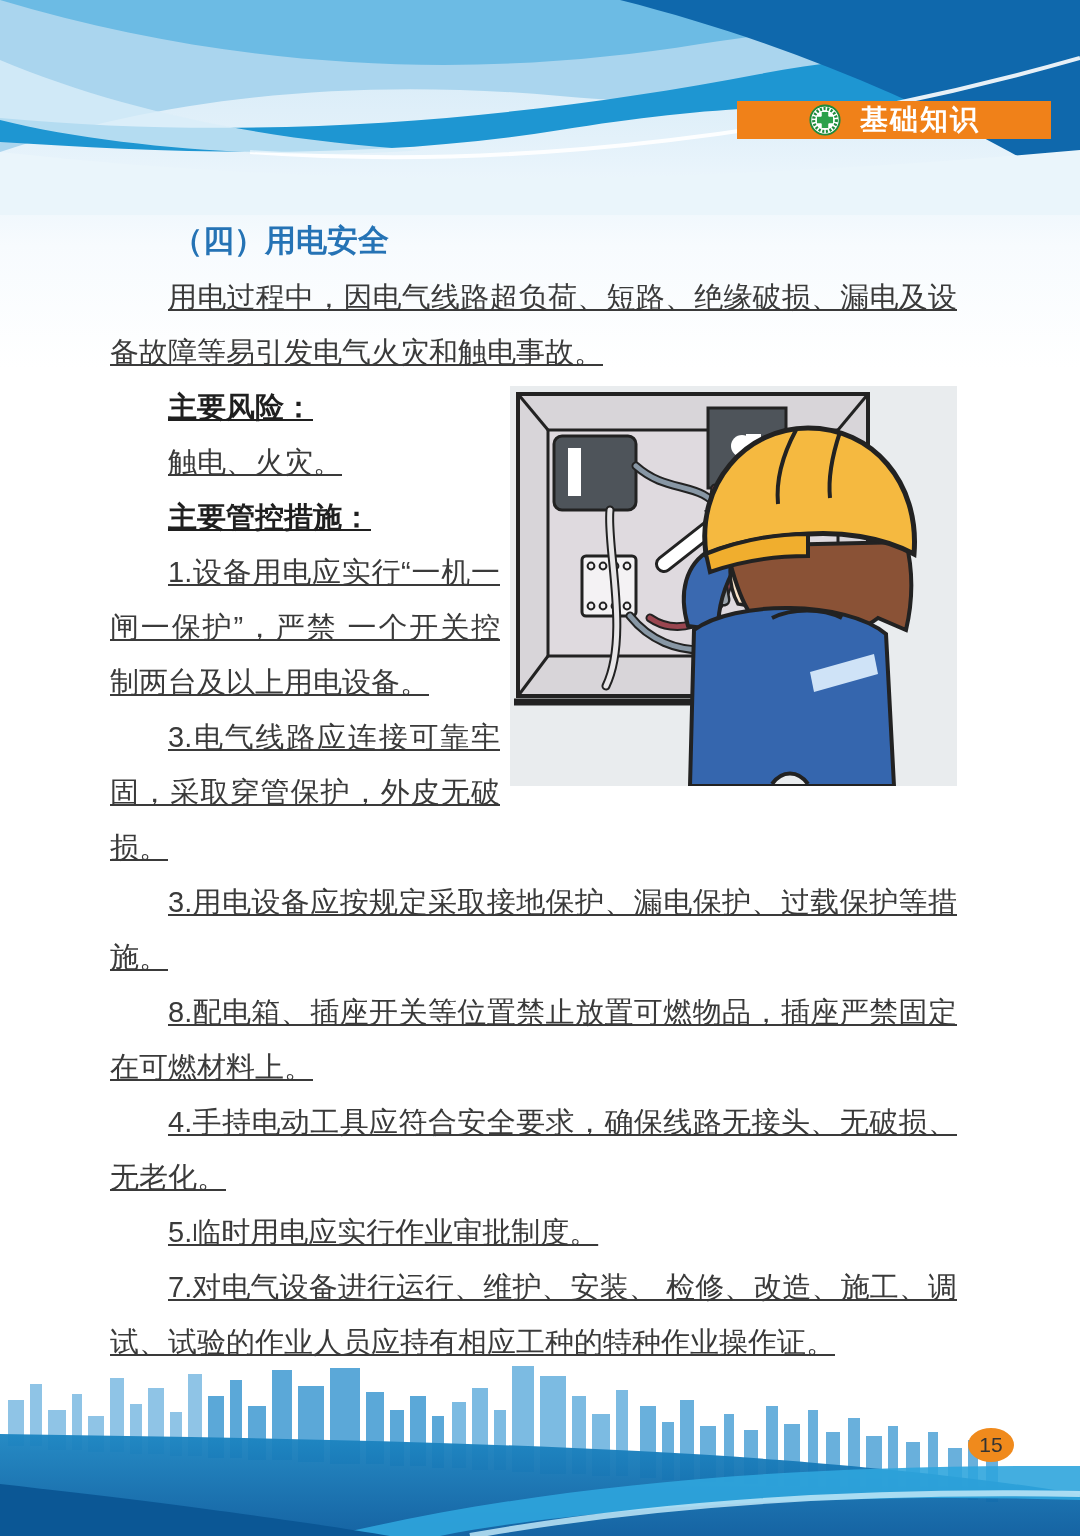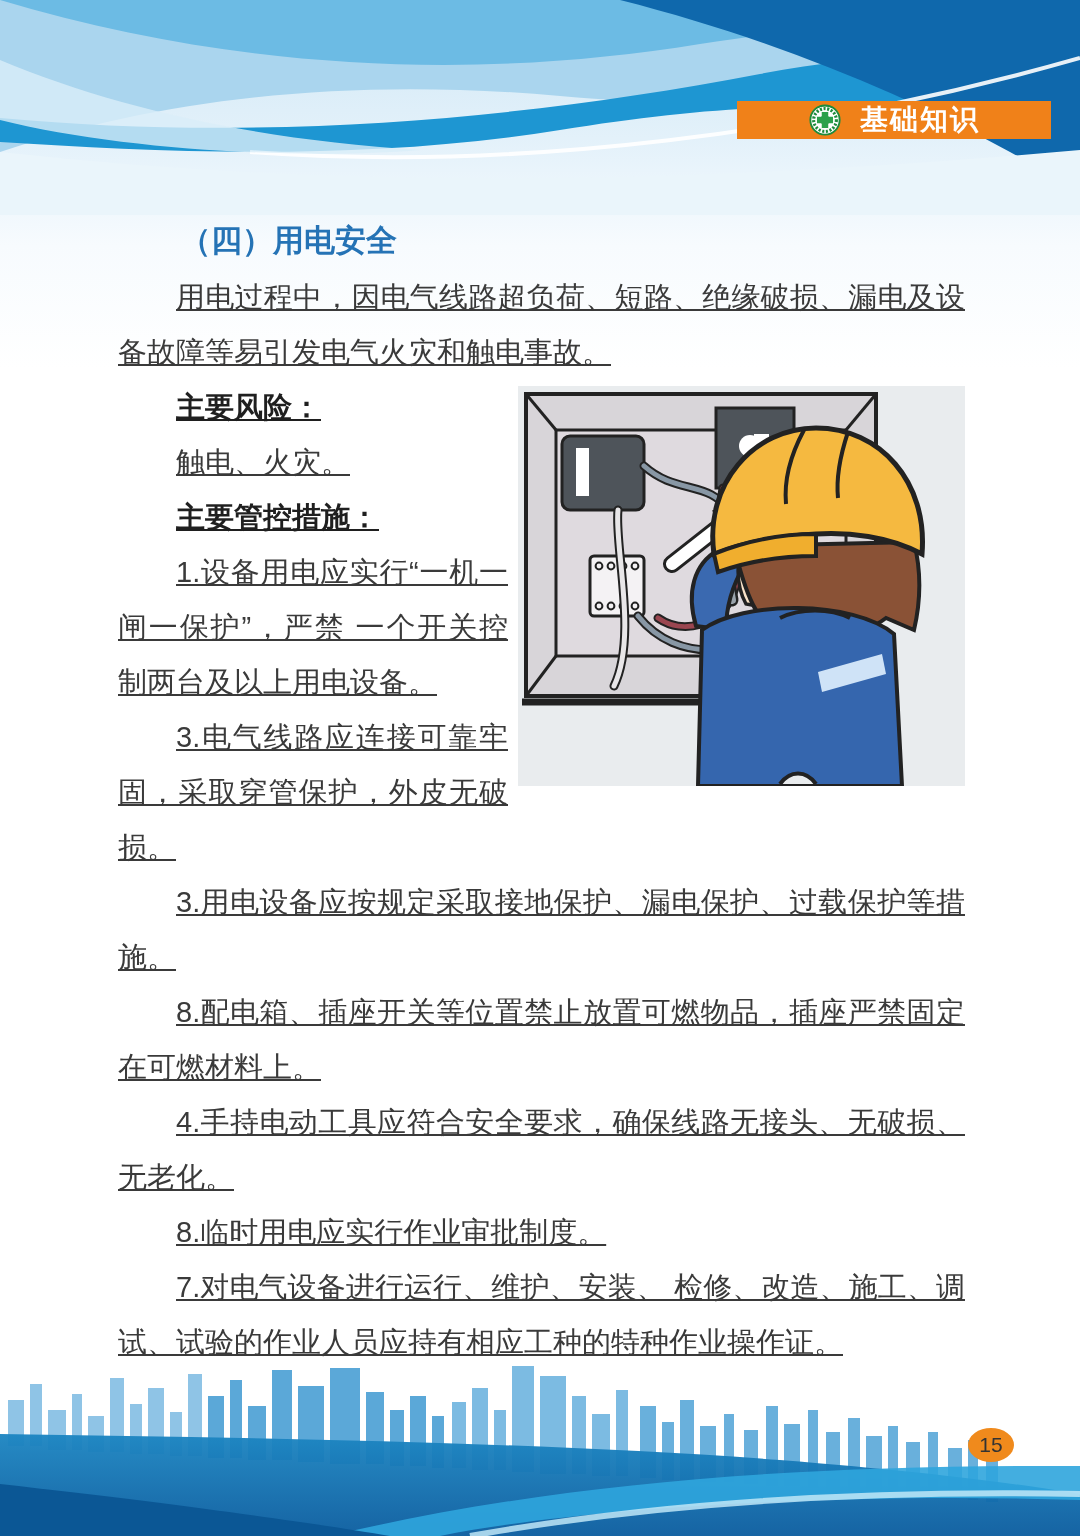--- a/index.html
+++ b/index.html
@@ -6,21 +6,21 @@
   body{font-family:"Liberation Sans","DejaVu Sans",sans-serif;}
   .page{position:relative;width:1080px;height:1536px;overflow:hidden;
         background:linear-gradient(180deg,#cfe7f5 0%,#e3f1fa 9%,#f7fbfe 16%,#ffffff 24%);}
   
   .head-svg{position:absolute;top:0;left:0;}
   .banner{position:absolute;top:99px;left:704px;height:42px;display:flex;align-items:center;}
   .banner .bar{width:5px;background:#f08119;margin-right:6px;}
   .banner-box{width:314px;background:#f08119;display:flex;align-items:center;justify-content:center;gap:18px;}
   .banner-label{color:#ffffff;font-size:28px;font-weight:bold;letter-spacing:2px;}
   
-  .content{position:absolute;top:212px;left:118px;width:847px;
+  .content{position:absolute;top:212px;left:110px;width:847px;
            font-size:29px;line-height:55px;color:#3a3a3a;text-align:justify;}
   .content p{margin:0;text-indent:2em;text-decoration:underline;}
   .doc-title{font-size:31px;line-height:58px;color:#2573b5;font-weight:bold;text-indent:2em;margin:0;}
   .subhead{font-weight:bold;color:#1f1f1f;}
   .figure{float:right;width:447px;height:400px;margin:6px 0 8px 10px;}
   .figure svg{display:block;}
   
   .foot-svg{position:absolute;left:0;bottom:0;}
   .page-badge{position:absolute;left:968px;top:1428px;width:46px;height:34px;border-radius:50%;
               background:#f08a1c;display:flex;align-items:center;justify-content:center;
@@ -139,21 +139,21 @@
     </div>
 
     <p class="subhead">主要风险：</p>
     <p>触电、火灾。</p>
     <p class="subhead">主要管控措施：</p>
     <p>1.设备用电应实行“一机一闸一保护”，严禁 一个开关控制两台及以上用电设备。</p>
     <p>3.电气线路应连接可靠牢固，采取穿管保护，外皮无破损。</p>
     <p>3.用电设备应按规定采取接地保护、漏电保护、过载保护等措施。</p>
     <p>8.配电箱、插座开关等位置禁止放置可燃物品，插座严禁固定在可燃材料上。</p>
     <p>4.手持电动工具应符合安全要求，确保线路无接头、无破损、无老化。</p>
-    <p>8.临时用电应实行作业审批制度。</p>
+    <p>5.临时用电应实行作业审批制度。</p>
     <p>7.对电气设备进行运行、维护、安装、 检修、改造、施工、调试、试验的作业人员应持有相应工种的特种作业操作证。</p>
   </div>
 
   <svg class="foot-svg" width="1080" height="170" viewBox="0 0 1080 170">
     <defs>
       <linearGradient id="gFoot" x1="0" y1="0" x2="0" y2="1">
         <stop offset="0" stop-color="#1d86c2"></stop>
         <stop offset="1" stop-color="#0c5d9f"></stop>
       </linearGradient>
     </defs>

